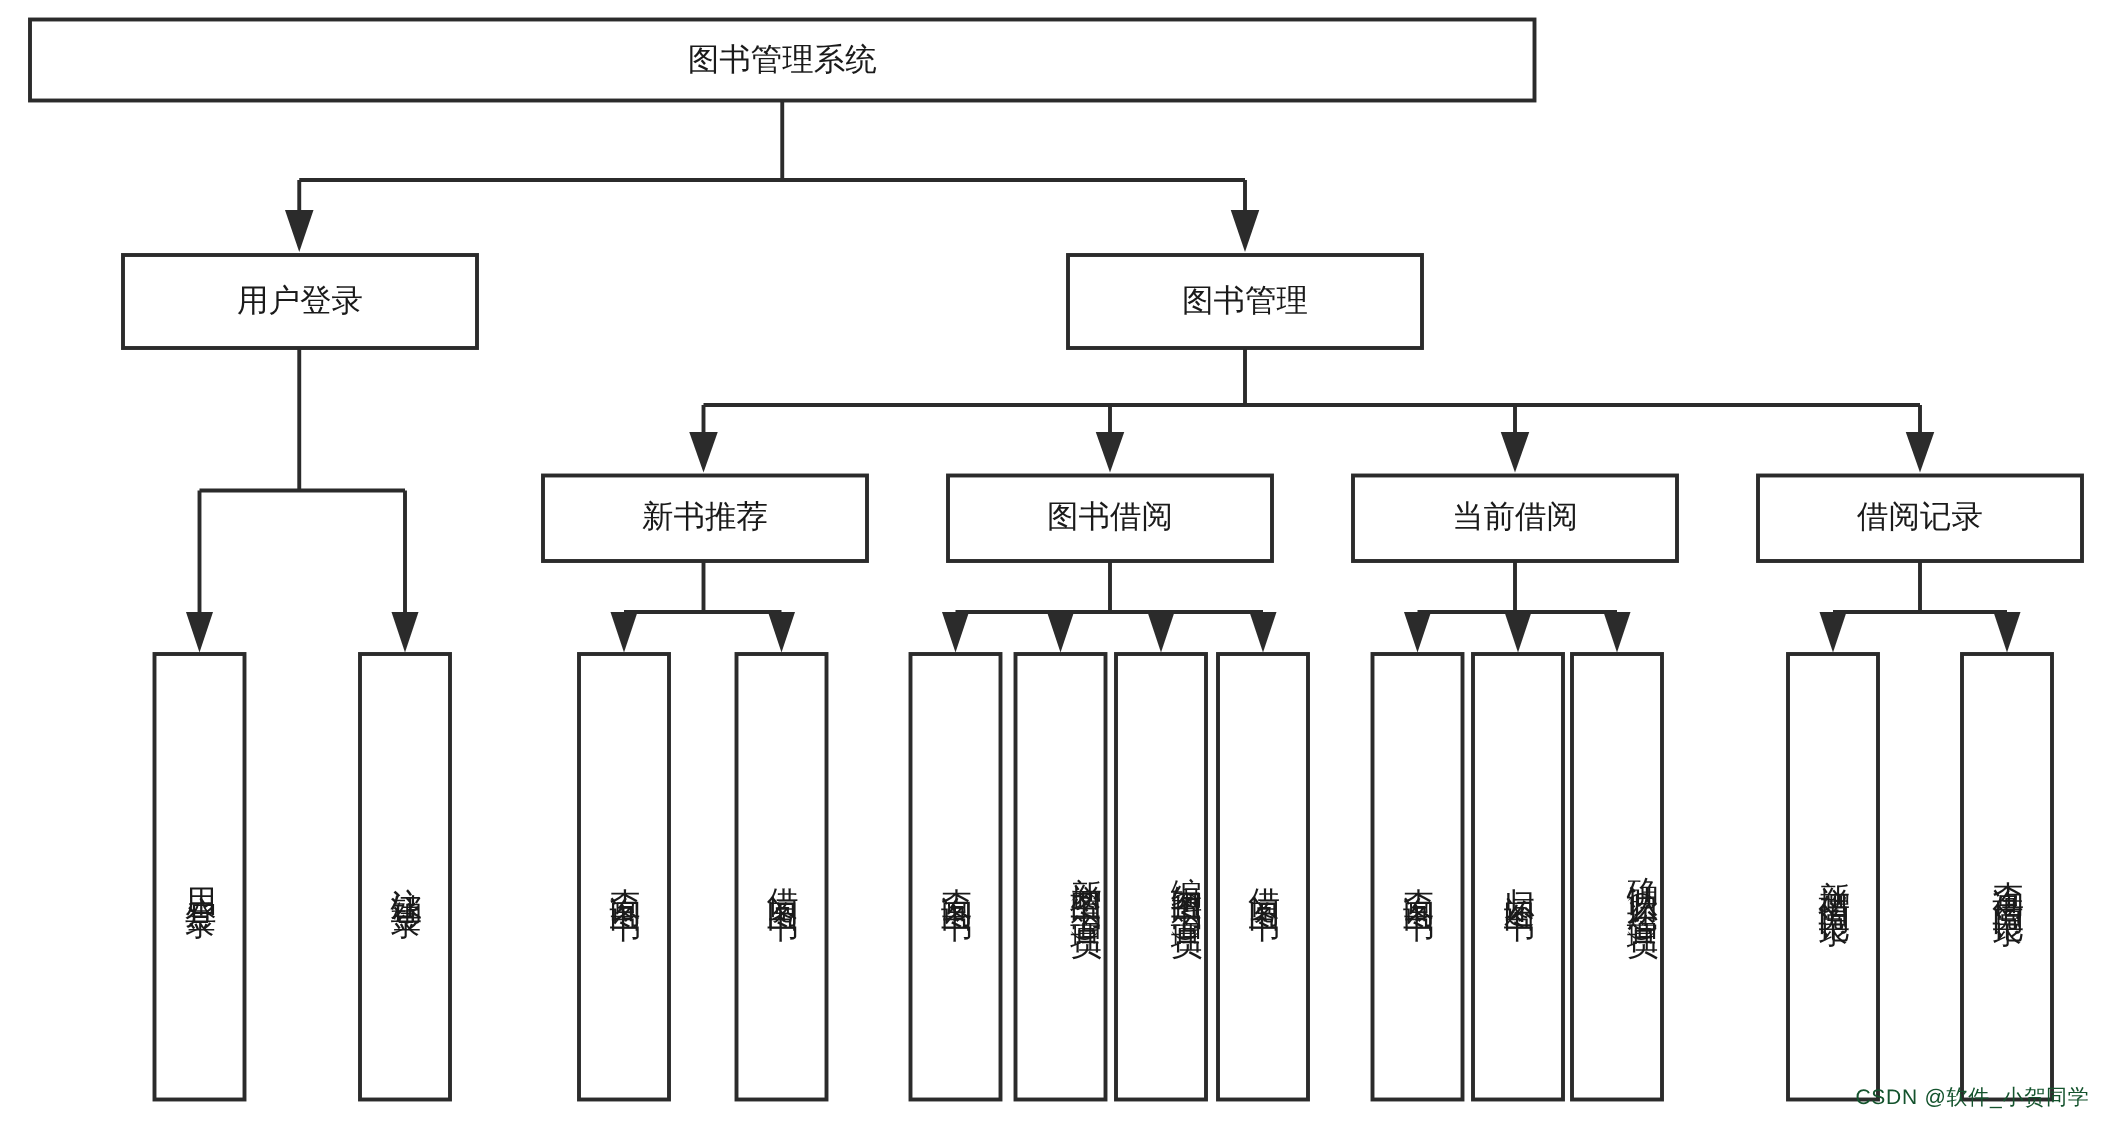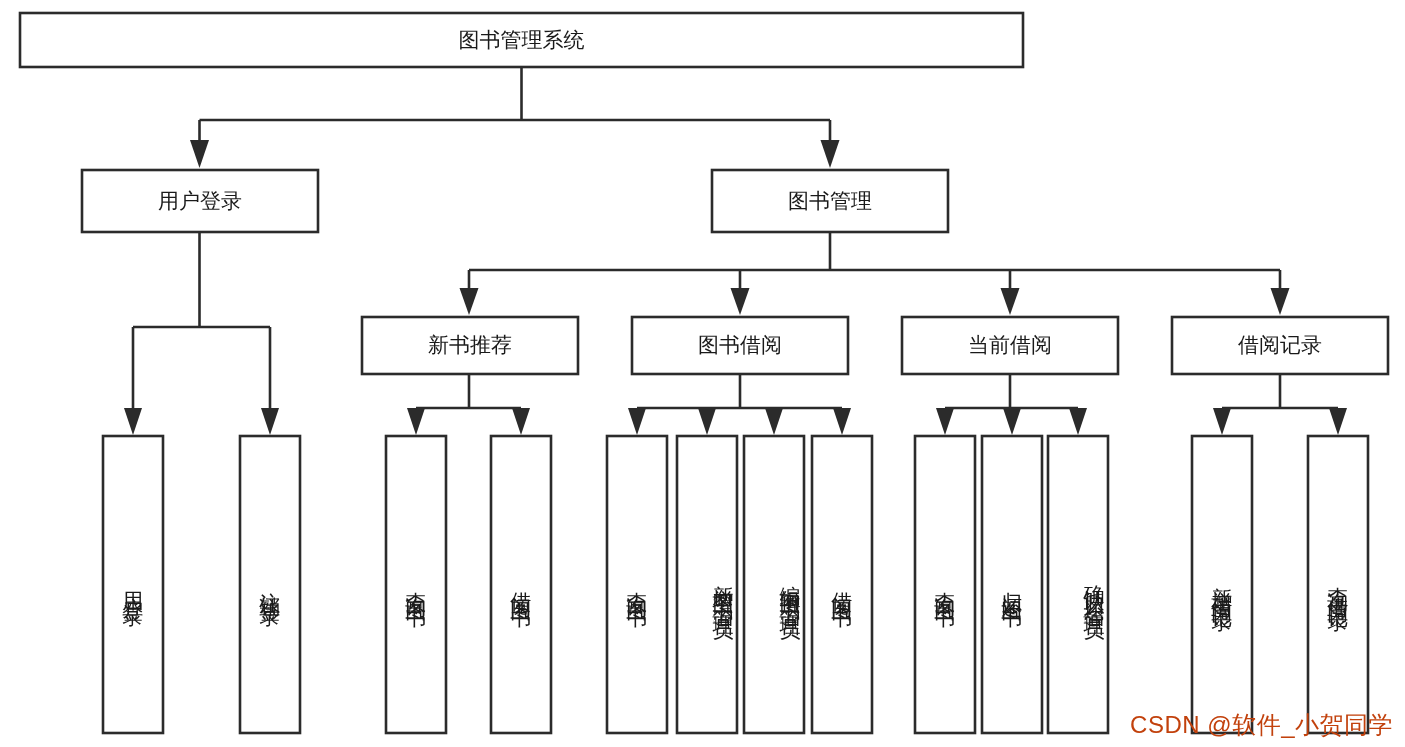--- a/index.html
+++ b/index.html
@@ -63,22 +63,22 @@
     justify-content: center;
     white-space: nowrap;
     pointer-events: none;
     user-select: none;
   }
   .watermark {
     position: absolute;
     right: 12px;
     bottom: 6px;
     font-family: "Liberation Sans", "DejaVu Sans", sans-serif;
-    font-size: 24px;
-    color: #c2410c;
+    font-size: 14px;
+    color: #14532d;
     letter-spacing: 0.5px;
     white-space: nowrap;
   }
 </style>
 </head>
 <body>
 
 <div id="diagram-root">
 
   <svg id="flow-svg" viewBox="0 0 1405 747">

